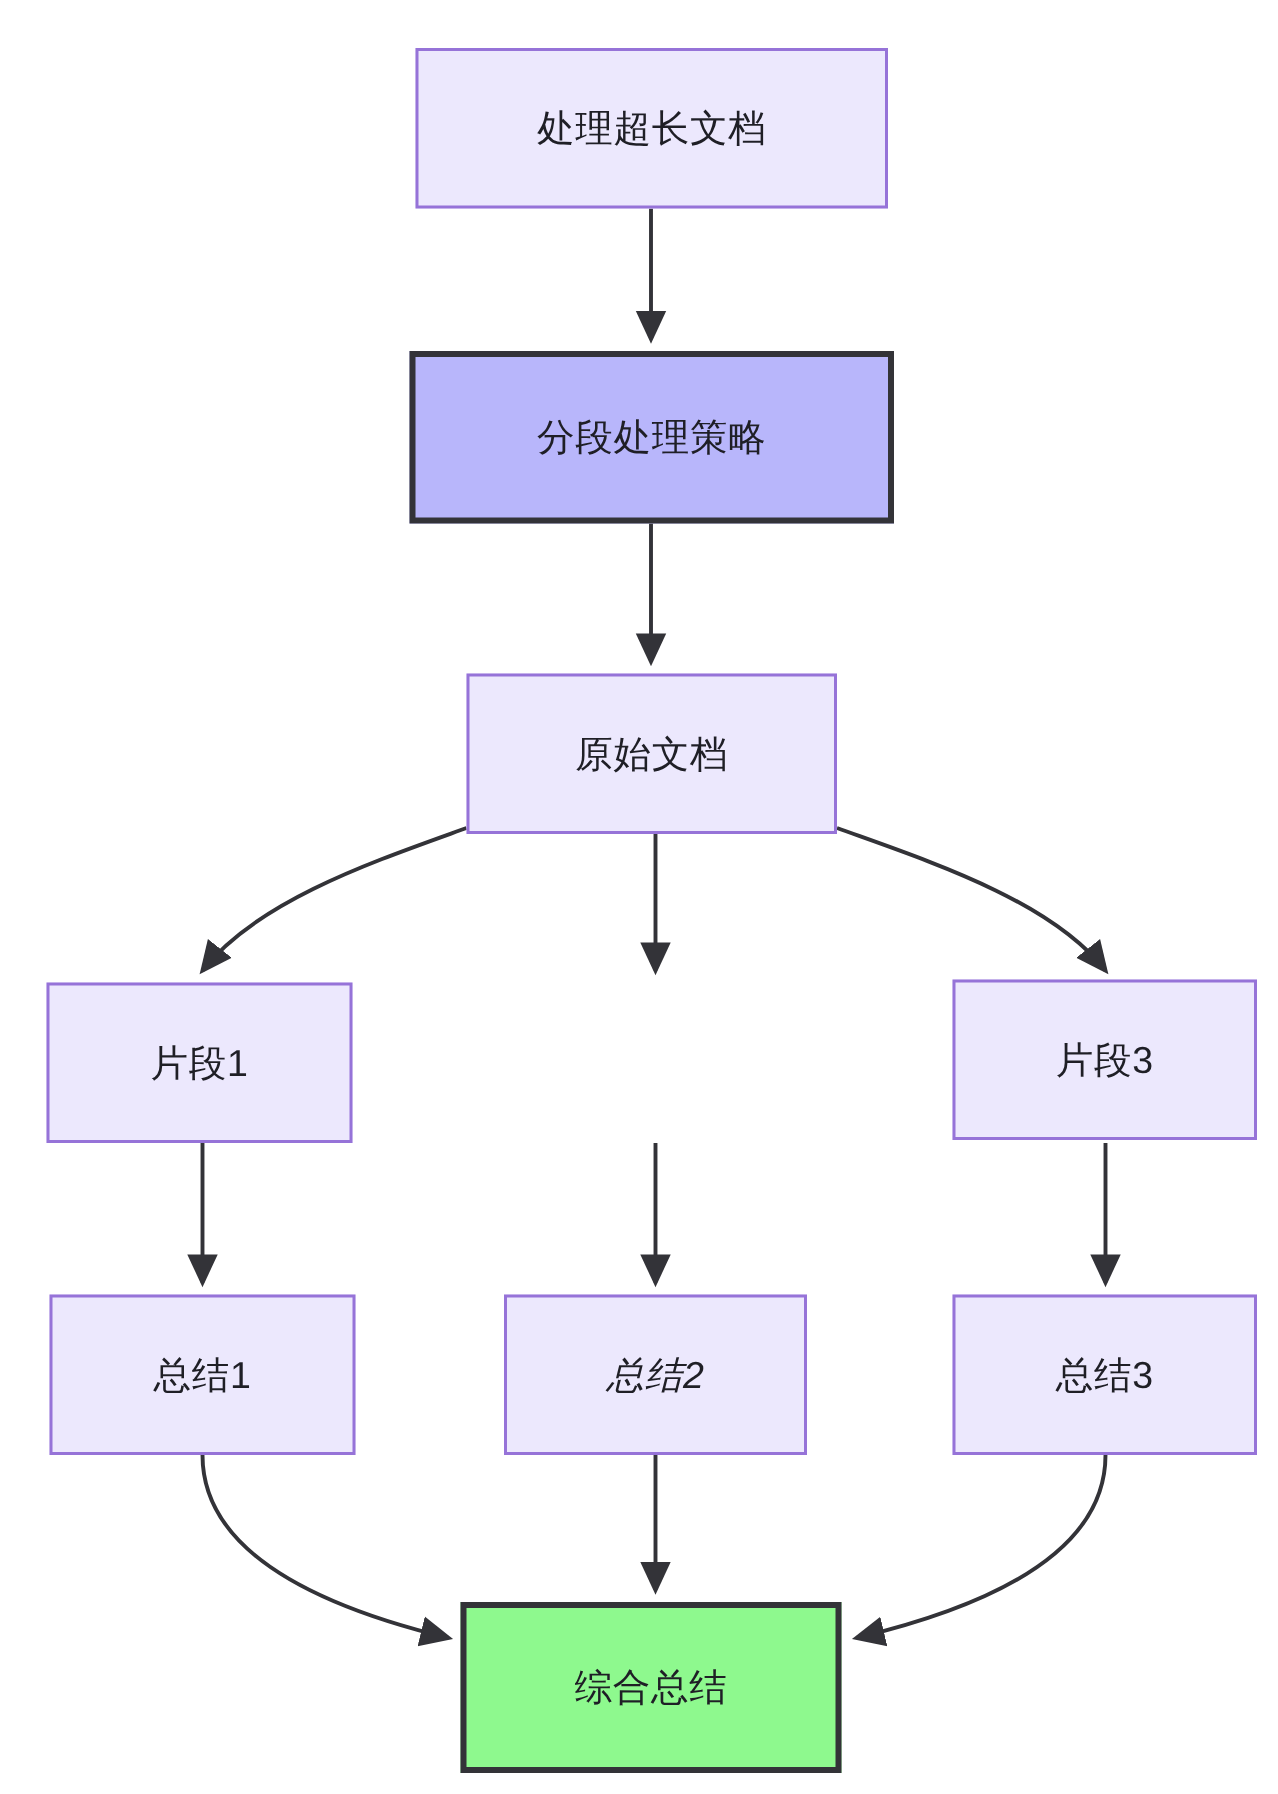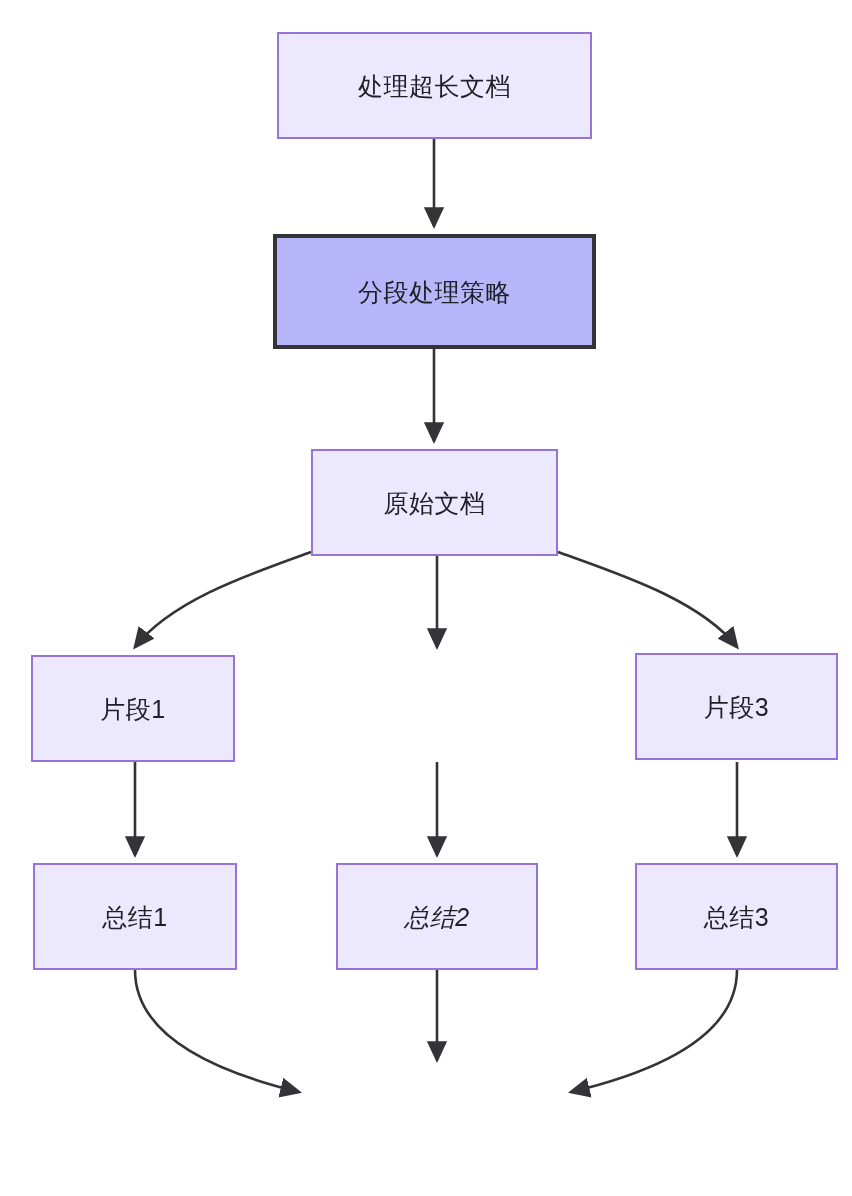--- a/index.html
+++ b/index.html
@@ -100,14 +100,17 @@
   </div>
   <div class="node plain" style="left: 33px; top: 863px; width: 204px; height: 107px;">
     <span class="node-label">总结1</span>
   </div>
   <div class="node plain" style="left: 336px; top: 863px; width: 202px; height: 107px; font-style: italic;">
     <span class="node-label">总结2</span>
   </div>
   <div class="node plain" style="left: 635px; top: 863px; width: 203px; height: 107px;">
     <span class="node-label">总结3</span>
   </div>
+  <div class="node result" style="left: 307px; top: 1068px; width: 254px; height: 114px;">
+    <span class="node-label">综合总结</span>
+  </div>
 
 </div>
 
 </body></html>

